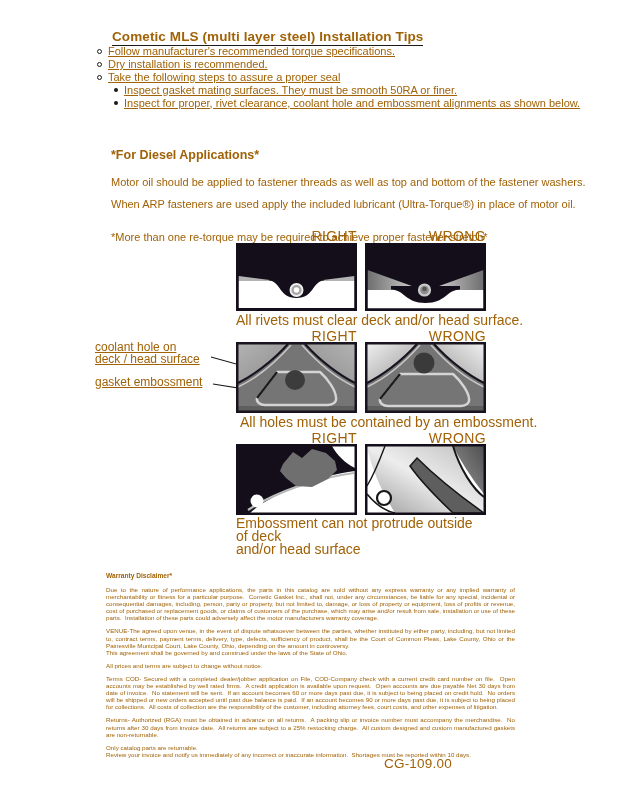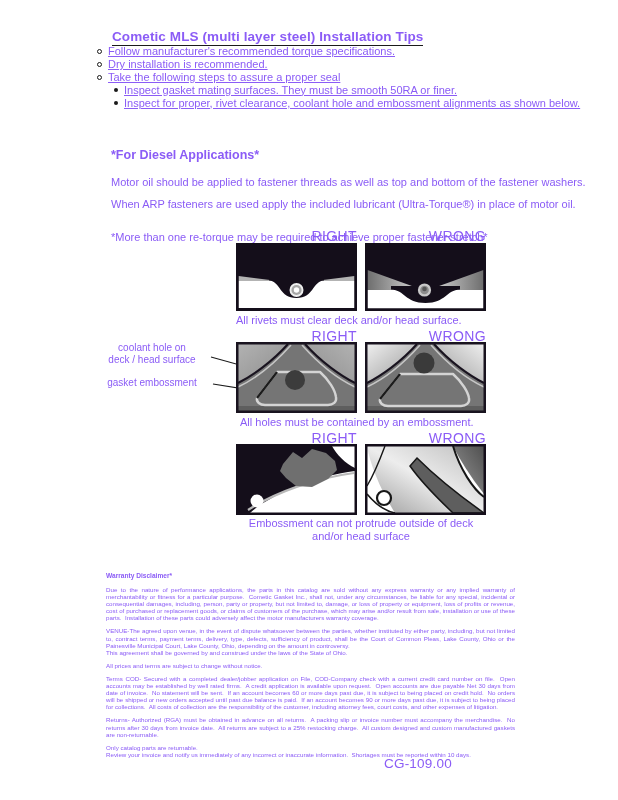--- a/index.html
+++ b/index.html
@@ -1,32 +1,32 @@
 <!DOCTYPE html>
 <html><head>
 <meta charset="utf-8">
 <style>
   html,body{margin:0;padding:0;background:#ffffff;}
   .page{position:relative;width:618px;height:800px;background:#ffffff;overflow:hidden;
-        font-family:"Liberation Sans","DejaVu Sans",sans-serif;color:#8b5cf6;}
+        font-family:"Liberation Sans","DejaVu Sans",sans-serif;color:#a16207;}
   .abs{position:absolute;}
   .title{font-size:13.5px;font-weight:bold;border-bottom:1.6px solid #1a1a1a;padding-bottom:1px;
          letter-spacing:.1px;white-space:nowrap;}
   .bullets{font-size:11px;line-height:12.9px;text-decoration:underline;}
   .b{position:relative;padding-left:11px;}
   .b::before{content:"";position:absolute;left:0;top:4px;width:3.2px;height:3.2px;
              border:1px solid #1a1a1a;border-radius:50%;}
   .sb{position:relative;padding-left:10px;margin-left:17px;}
   .sb::before{content:"";position:absolute;left:0;top:4.2px;width:4.2px;height:4.2px;
               background:#1a1a1a;border-radius:50%;}
   .diesel-h{font-size:12.5px;font-weight:bold;margin:0 0 9px 0;}
   .para{font-size:11px;line-height:22px;margin:0 0 11px 0;white-space:pre-wrap;}
   .fig-label{font-size:14px;letter-spacing:.4px;text-align:right;width:121px;}
-  .fig-caption{font-size:11px;line-height:13px;white-space:pre-wrap;text-align:center;}
-  .callout{font-size:10px;line-height:11.5px;text-align:center;white-space:pre-wrap;}
+  .fig-caption{font-size:14px;line-height:13px;white-space:pre-wrap;}
+  .callout{font-size:12px;line-height:11.5px;text-align:left;white-space:pre-wrap;text-decoration:underline;}
   .fig-box{display:block;}
   .disc{width:409px;}
   .disc-h{font-size:6.6px;font-weight:bold;margin:0 0 7px 0;}
   .disc p{font-size:6.2px;line-height:7.1px;margin:0 0 6px 0;text-align:justify;white-space:pre-wrap;}
   .doc-code{font-size:13.5px;letter-spacing:.2px;text-align:center;}
 </style>
 </head>
 <body>
 
 <div class="page">

